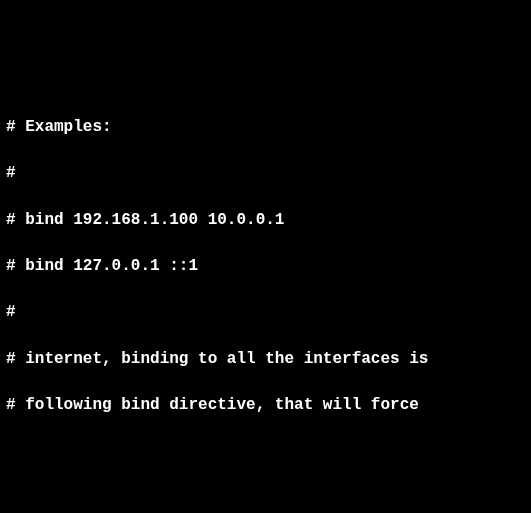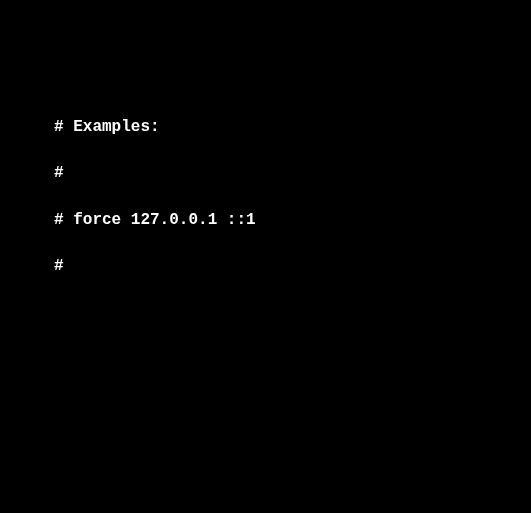--- a/index.html
+++ b/index.html
@@ -13,33 +13,35 @@
       font-weight: bold;
       white-space: pre;
       overflow: hidden;
       width: 531px;
     }
     .terminal {
       padding: 0 6px;
     }
     .line {
       white-space: pre;
-      margin-left: 48px;
     }
   </style>
 </head>
 <body>
 
 
 
 <div class="terminal">
 <div class="line"># Examples:</div>
 <div class="line">#</div>
-<div class="line"># force 127.0.0.1 ::1</div>
+<div class="line"># bind 192.168.1.100 10.0.0.1</div>
+<div class="line"># bind 127.0.0.1 ::1</div>
 <div class="line">#</div>
+<div class="line"># internet, binding to all the interfaces is</div>
+<div class="line"># following bind directive, that will force </div>
 
 
 
 
 
 
 
 
 <div class="line"></div>
 

